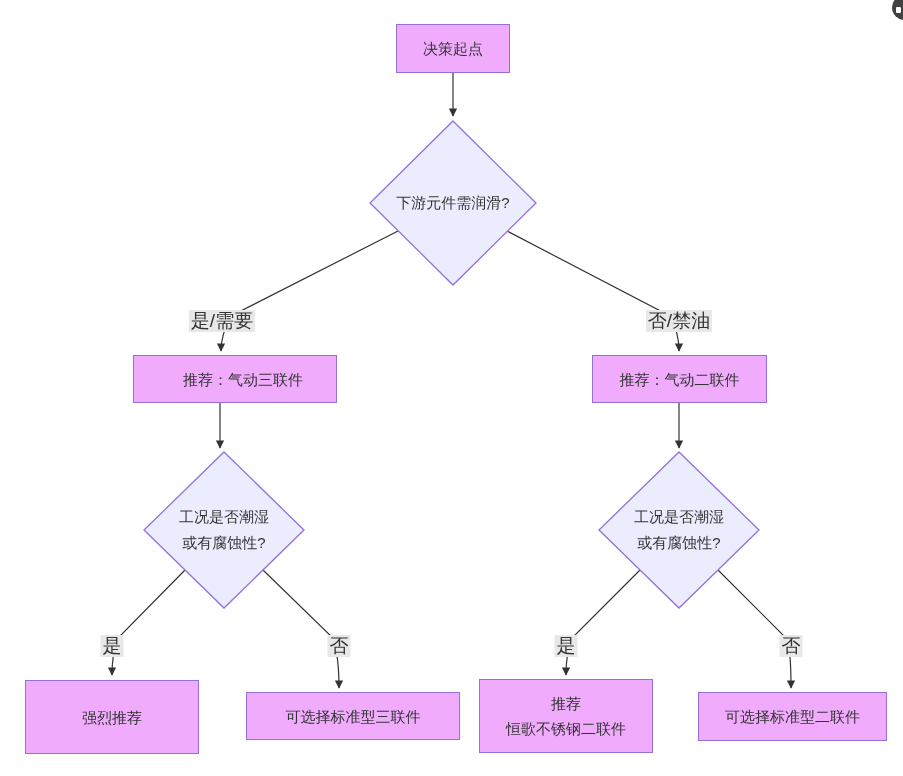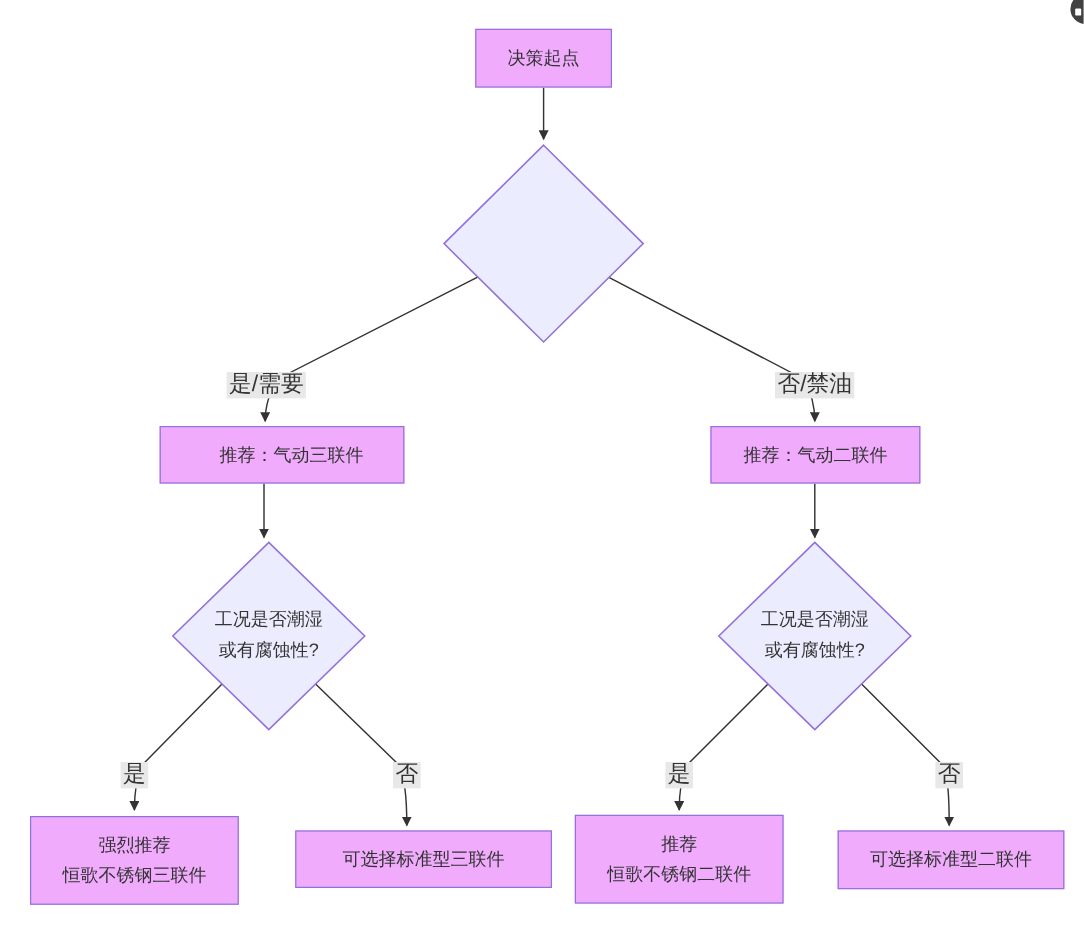--- a/index.html
+++ b/index.html
@@ -139,36 +139,38 @@
   <div class="node" id="n-rec3">
     <span>推荐：气动三联件</span>
   </div>
 
   <div class="node" id="n-rec2">
     <span>推荐：气动二联件</span>
   </div>
 
   <div class="node" id="n-res1">
     <span>强烈推荐</span>
-    <span>恒歌不锈钢三联件</span>
   </div>
 
   <div class="node" id="n-res2">
     <span>可选择标准型三联件</span>
   </div>
 
   <div class="node" id="n-res3">
     <span>推荐</span>
     <span>恒歌不锈钢二联件</span>
   </div>
 
   <div class="node" id="n-res4">
     <span>可选择标准型二联件</span>
   </div>
 
+  <div class="diamond-text" id="t-d1">
+    <span>下游元件需润滑?</span>
+  </div>
 
   <div class="diamond-text" id="t-d2">
     <span>工况是否潮湿</span>
     <span>或有腐蚀性?</span>
   </div>
 
   <div class="diamond-text" id="t-d3">
     <span>工况是否潮湿</span>
     <span>或有腐蚀性?</span>
   </div>

